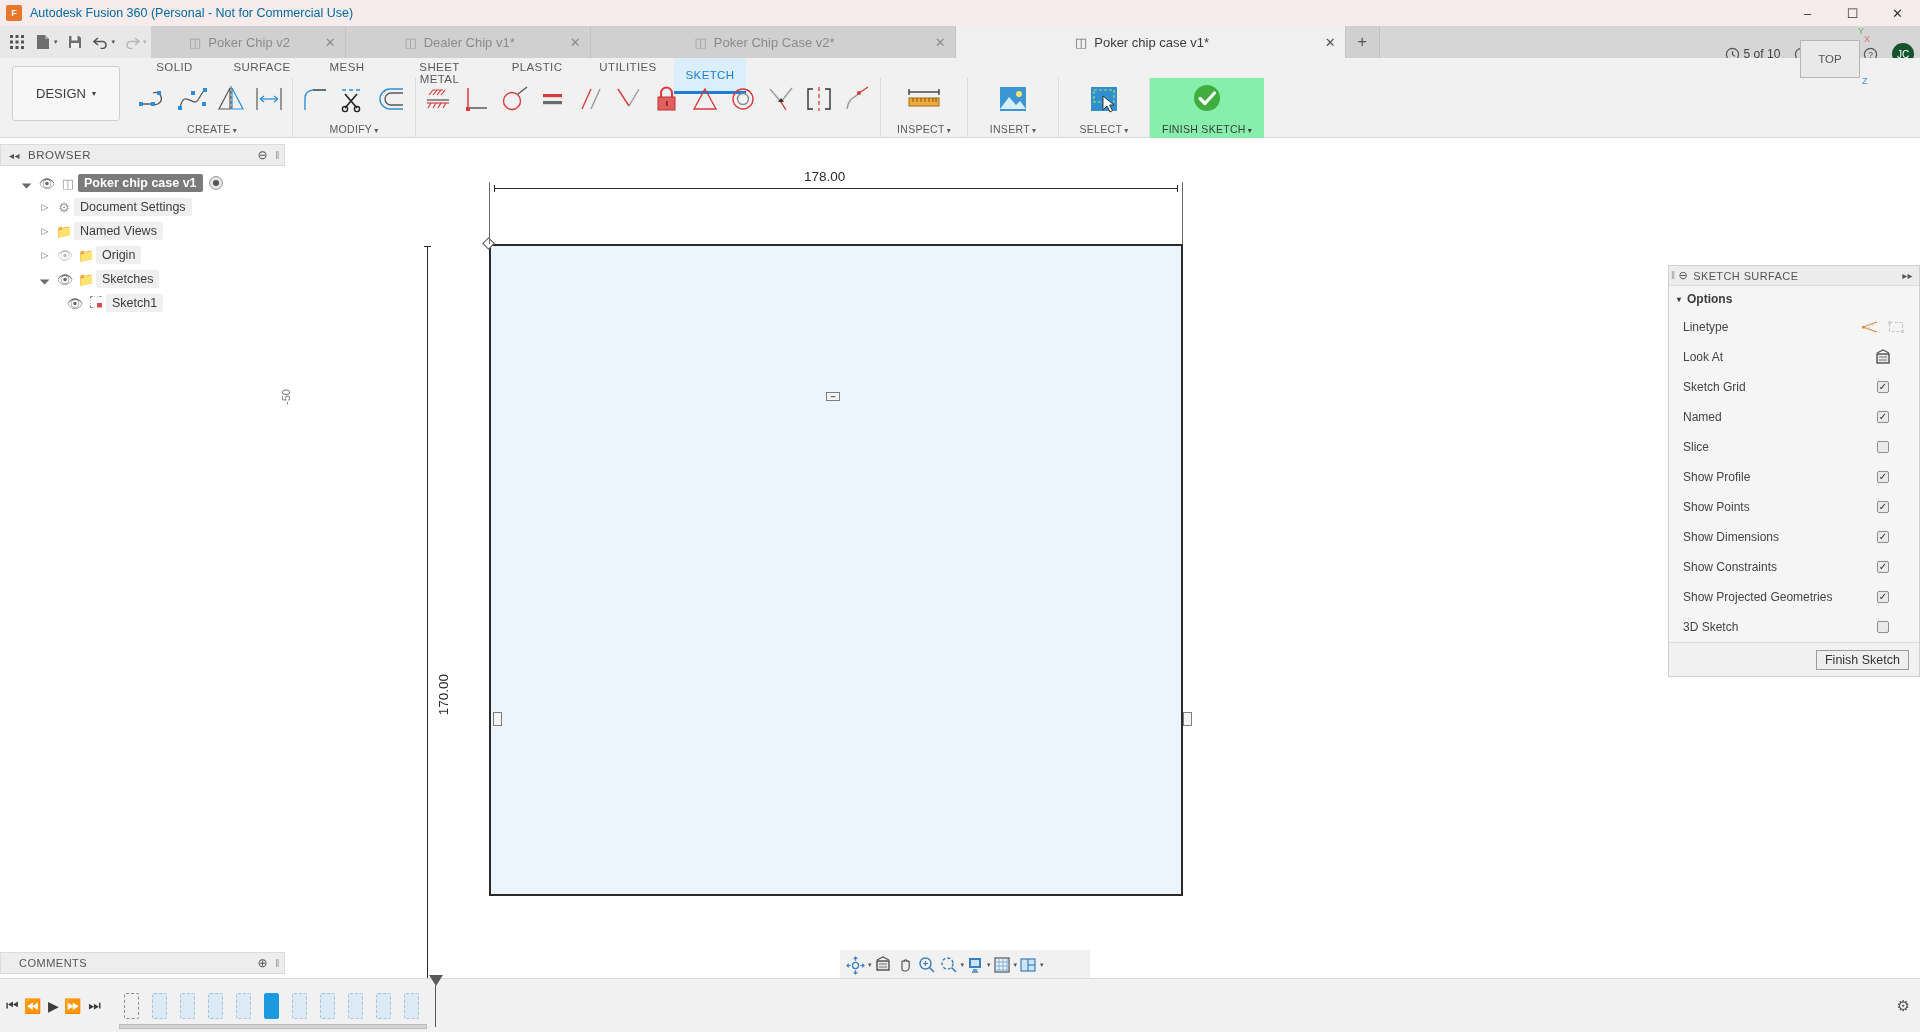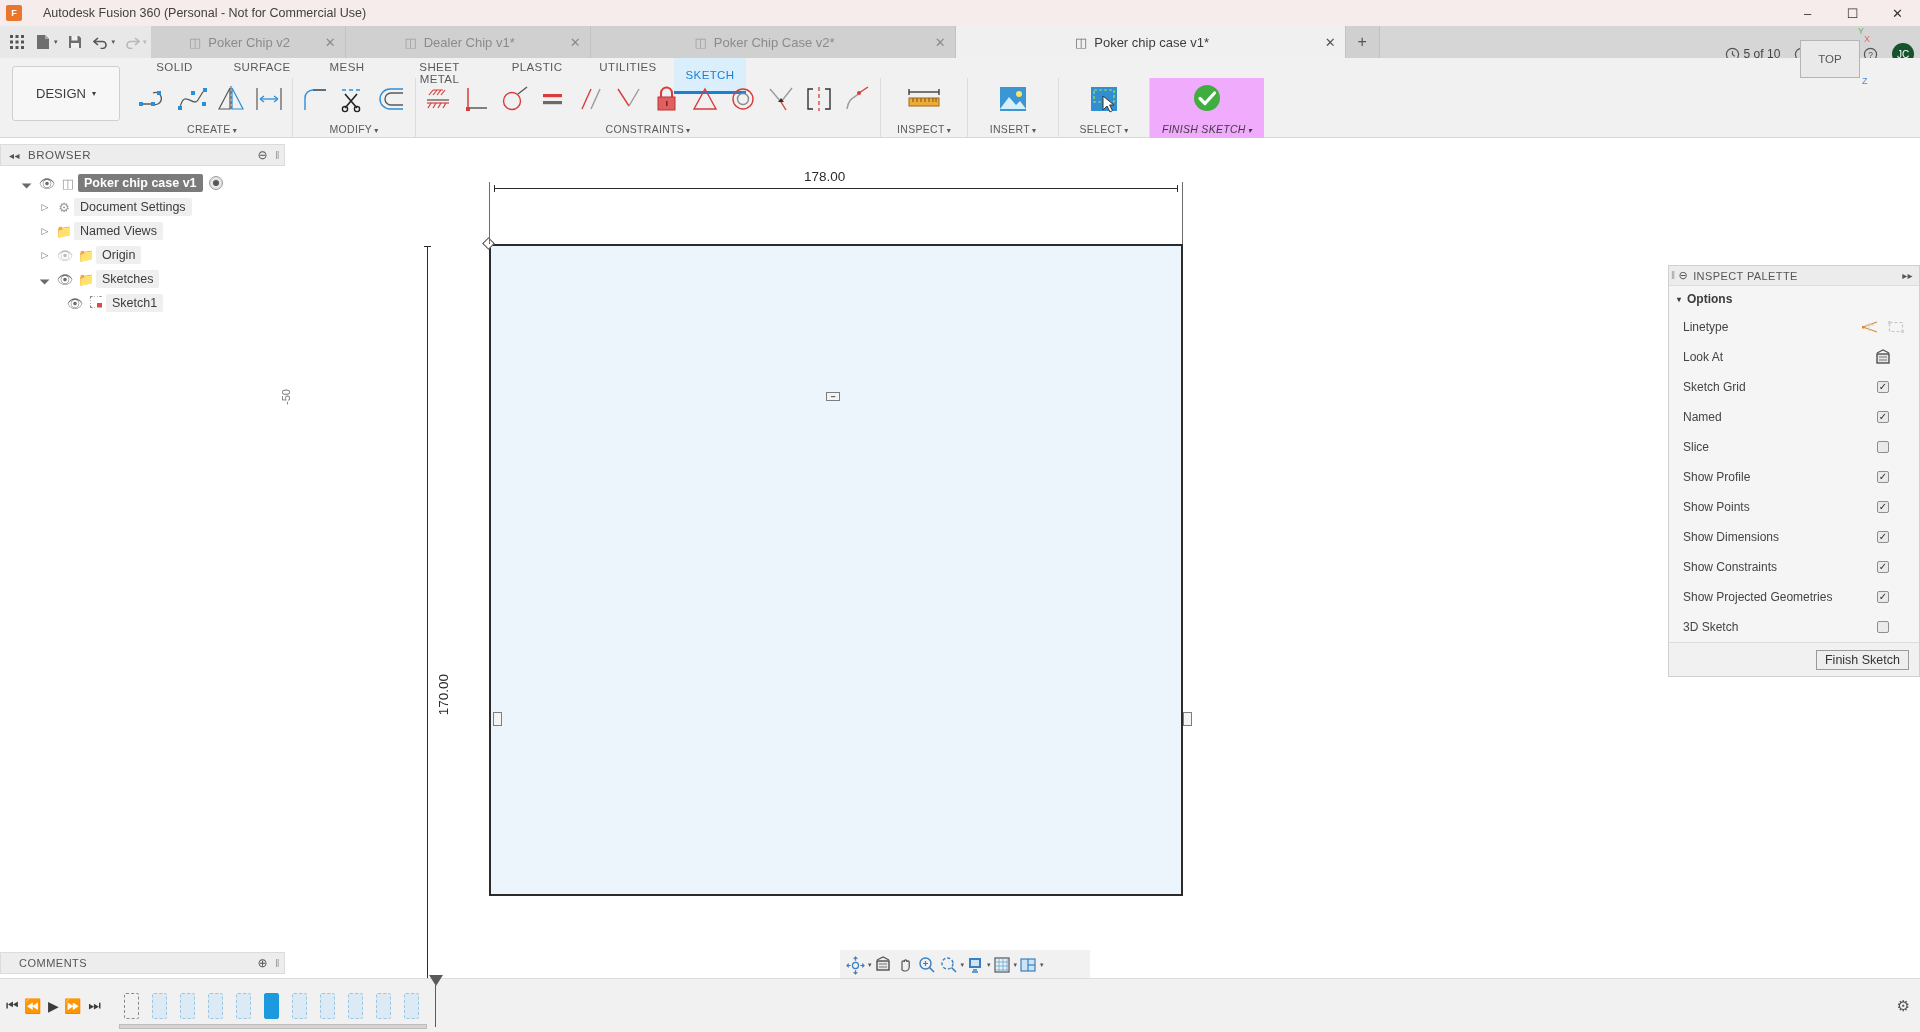--- a/index.html
+++ b/index.html
@@ -14,21 +14,21 @@
   .titlebar{
     position:absolute;top:0;left:0;width:1920px;height:26px;
     background:#f7ecec;display:flex;align-items:center;
   }
   .titlebar .logo{
     width:16px;height:16px;margin-left:6px;margin-right:8px;
     background:#e8762c;border-radius:2px;color:#fff;font-size:9px;
     font-weight:bold;display:flex;align-items:center;justify-content:center;
     line-height:1;
   }
-  .titlebar .ttxt{font-size:12.5px;color:#404040;margin-left:13px;}
+  .titlebar .ttxt{font-size:12.5px;color:#0369a1;}
   .winbtns{position:absolute;right:0;top:0;height:26px;display:flex;}
   .winbtn{width:45px;height:26px;display:flex;align-items:center;justify-content:center;
     font-size:13px;color:#333;}
 
   
   .appbar{
     position:absolute;top:26px;left:0;width:1920px;height:32px;
     background:#d6d6d6;display:flex;align-items:stretch;
   }
   .qat{display:flex;align-items:center;padding-left:4px;background:#e8e8e8;height:32px;}
@@ -66,21 +66,21 @@
   .ws{font-size:11.5px;color:#5a5a5a;letter-spacing:.4px;padding:3px 14px;}
   .ws.active{color:#1b7fd4;border-bottom:3px solid #1b7fd4;height:36px;display:flex;align-items:center;
     background:#dbeefb;}
   .tools{position:absolute;left:132px;top:20px;height:60px;display:flex;align-items:flex-start;}
   .tgroup{display:flex;flex-direction:column;height:60px;border-right:1px solid #dcdcdc;}
   .trow{display:flex;align-items:center;height:42px;padding:0 4px;}
   .glabel{font-size:10.5px;color:#5a5a5a;text-align:center;height:18px;line-height:18px;letter-spacing:.3px;}
   .tbtn{width:38px;height:40px;display:flex;align-items:center;justify-content:center;}
   .tbtn.big{width:58px;}
   .tbtn svg{display:block;}
-  .finish{background:#f0abfc;font-style:italic;}
+  .finish{background:#86efac;}
   .finish .glabel{color:#3c3c3c;}
 
   
   .browser{
     position:absolute;left:0;top:144px;width:290px;
     font-size:12.5px;
   }
   .panel-head{
     width:285px;height:22px;background:#ededed;border:1px solid #dcdcdc;
     display:flex;align-items:center;color:#555;font-size:11.5px;letter-spacing:.5px;
@@ -469,23 +469,20 @@
                 <path d="M17 3 V27" stroke="#d93b3b" stroke-width="1.3" stroke-dasharray="4 3"></path>
               </svg>
           </div>
           <div class="tbtn">
             <svg width="34" height="30" viewBox="0 0 34 30">
                 <path d="M7 25 C9 12, 16 14, 19 9" stroke="#9a9a9a" stroke-width="1.4" fill="none"></path>
                 <path d="M19 9 L28 3" stroke="#d93b3b" stroke-width="1.4"></path>
                 <circle cx="19" cy="9" r="2" fill="#d93b3b"></circle>
               </svg>
           </div>
-        </div>
-        <div class="glabel">
-          <span>CONSTRAINTS</span><span style="font-size:8px;margin-left:2px">▾</span>
         </div>
       </div>
 
       <div class="tgroup">
         <div class="trow" style="padding:0 14px">
           <div class="tbtn big">
             <svg width="44" height="30" viewBox="0 0 44 30">
                 <path d="M7 8 H37" stroke="#333" stroke-width="1.3"></path>
                 <path d="M7 5 V11 M37 5 V11" stroke="#333" stroke-width="1.3"></path>
                 <rect x="7" y="14" width="30" height="8" fill="#f0a93b" stroke="#9c6d12"></rect>
@@ -681,21 +678,21 @@
     <div class="vc-face">TOP</div>
     <div class="vc-ax" style="left:66px;top:0;color:#62b562">Y</div>
     <div class="vc-ax" style="left:72px;top:8px;color:#e06a6a">X</div>
     <div class="vc-ax" style="left:70px;top:50px;color:#4a8fd0">Z</div>
   </div>
 
   <div class="palette">
     <div class="pal-head">
       <span class="grip">‖</span>
       <span class="dot">⊖</span>
-      <span>INSPECT PALETTE</span>
+      <span>SKETCH SURFACE</span>
       <span class="expand">▸▸</span>
     </div>
     <div class="pal-body">
       <div class="sec-title">
         <span class="tri">▾</span>
         <span>Options</span>
       </div>
 
       <div class="prow">
         <span class="plabel">Linetype</span>

